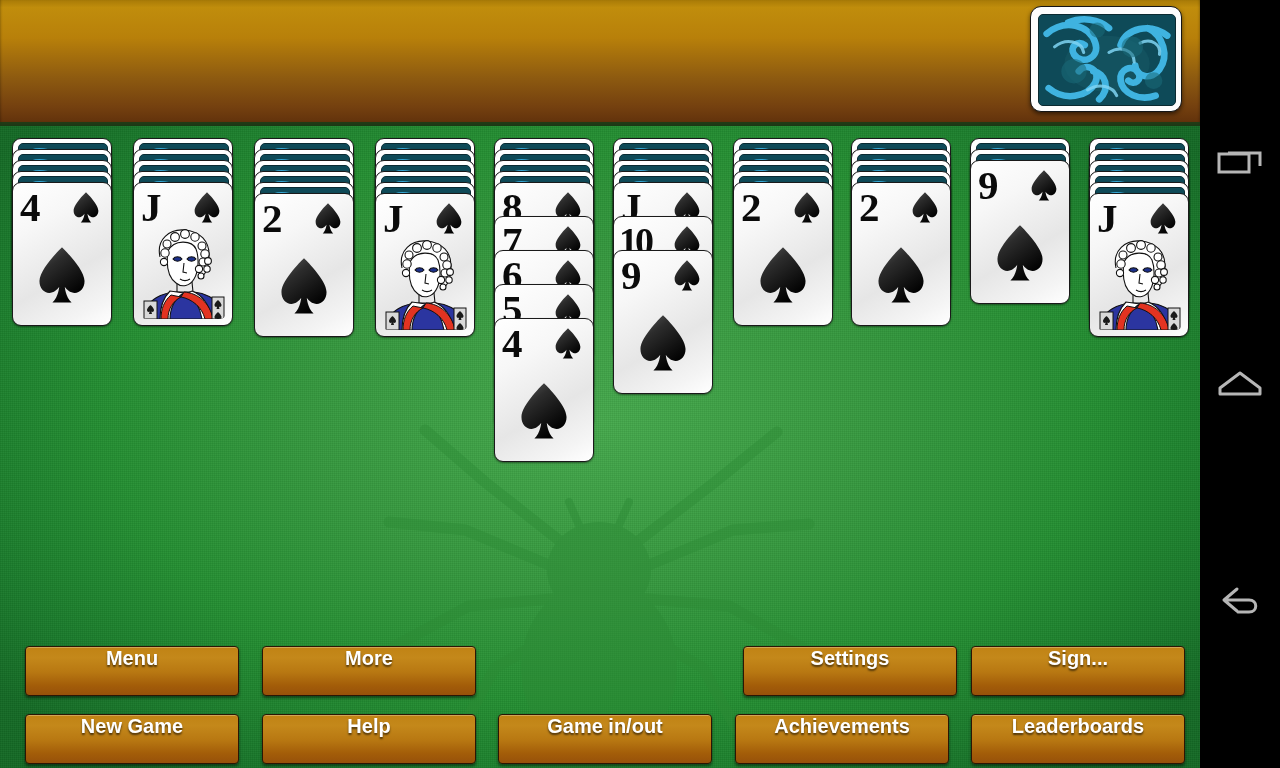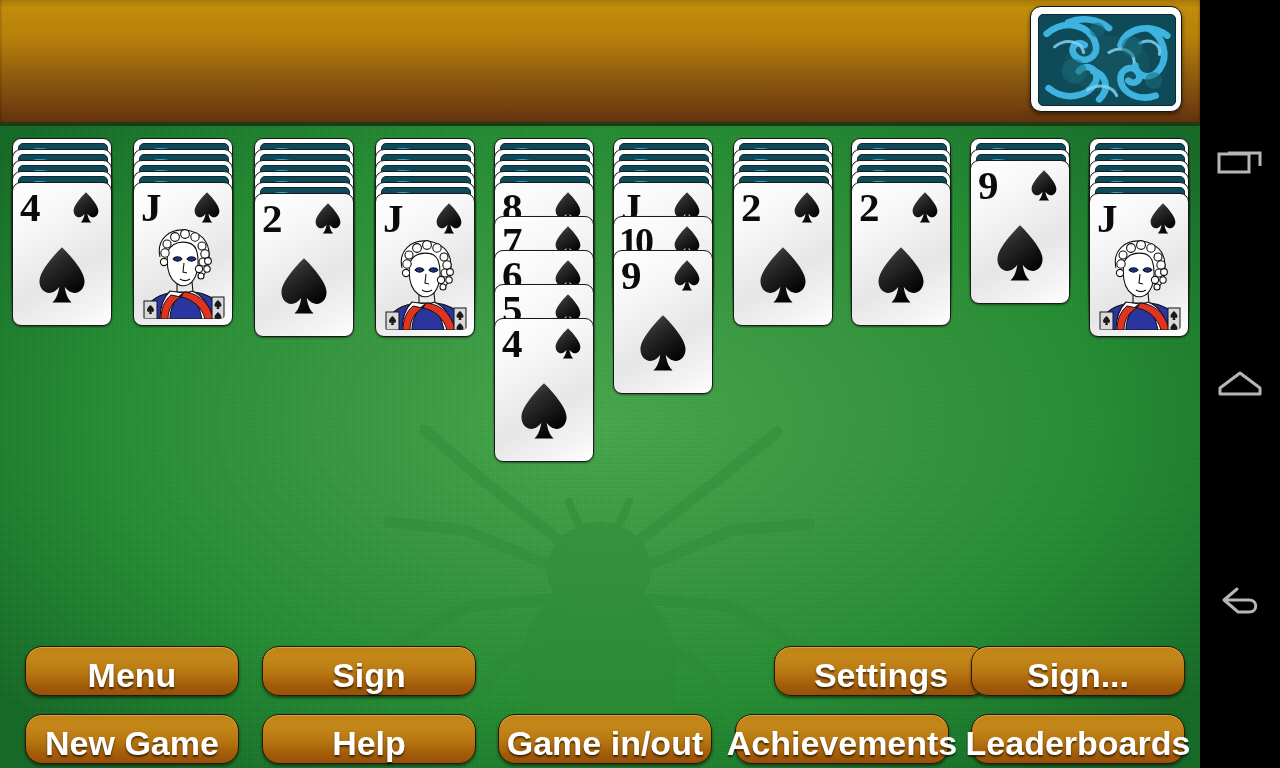--- a/index.html
+++ b/index.html
@@ -103,26 +103,26 @@
   .face{
     position:absolute;left:6px;top:44px;width:86px;height:92px;
     overflow:hidden;border-radius:0 0 6px 6px;
   }
   .face svg{display:block;width:100%;height:100%;}
 
   
   .btnrow{position:absolute;left:0;width:1200px;height:54px;}
   .gbtn{
     position:absolute;top:0;height:50px;
-    border-radius:17px;
+    border-radius:4px;
     background:linear-gradient(to bottom,#c08314 0%,#c4881a 22%,#b87812 52%,#a35d09 80%,#97510a 100%);
     border:1.5px solid #2b1604;
     box-shadow:0 2px 3px rgba(0,0,0,.5), inset 0 1px 0 rgba(255,255,255,.28);
-    display:flex;align-items:flex-end;justify-content:center;
-    color:#ffffff;font-size:34px;font-weight:bold;
+    display:flex;align-items:flex-start;justify-content:center;
+    color:#ffffff;font-size:20px;font-weight:bold;
     text-shadow:0 2px 2px rgba(0,0,0,.6);
     font-family:"Liberation Sans", sans-serif;
     box-sizing:border-box;
     white-space:nowrap;
   }
 
   
   #nav{
     position:absolute;left:1200px;top:0;width:80px;height:768px;
     background:#000;
@@ -1619,23 +1619,23 @@
             </div>
           </div>
         </div>
       </div>
 
     <div class="btnrow" id="btnrow1" style="top:646px;">
         <div class="gbtn" style="left: 25px; width: 214px;">
           <span>Menu</span>
         </div>
         <div class="gbtn" style="left: 262px; width: 214px;">
-          <span>Sign</span>
-        </div>
-        <div class="gbtn" style="left: 774px; width: 214px;">
+          <span>More</span>
+        </div>
+        <div class="gbtn" style="left: 743px; width: 214px;">
           <span>Settings</span>
         </div>
         <div class="gbtn" style="left: 971px; width: 214px;">
           <span>Sign...</span>
         </div>
       </div>
     <div class="btnrow" id="btnrow2" style="top:714px;">
         <div class="gbtn" style="left: 25px; width: 214px;">
           <span>New Game</span>
         </div>

